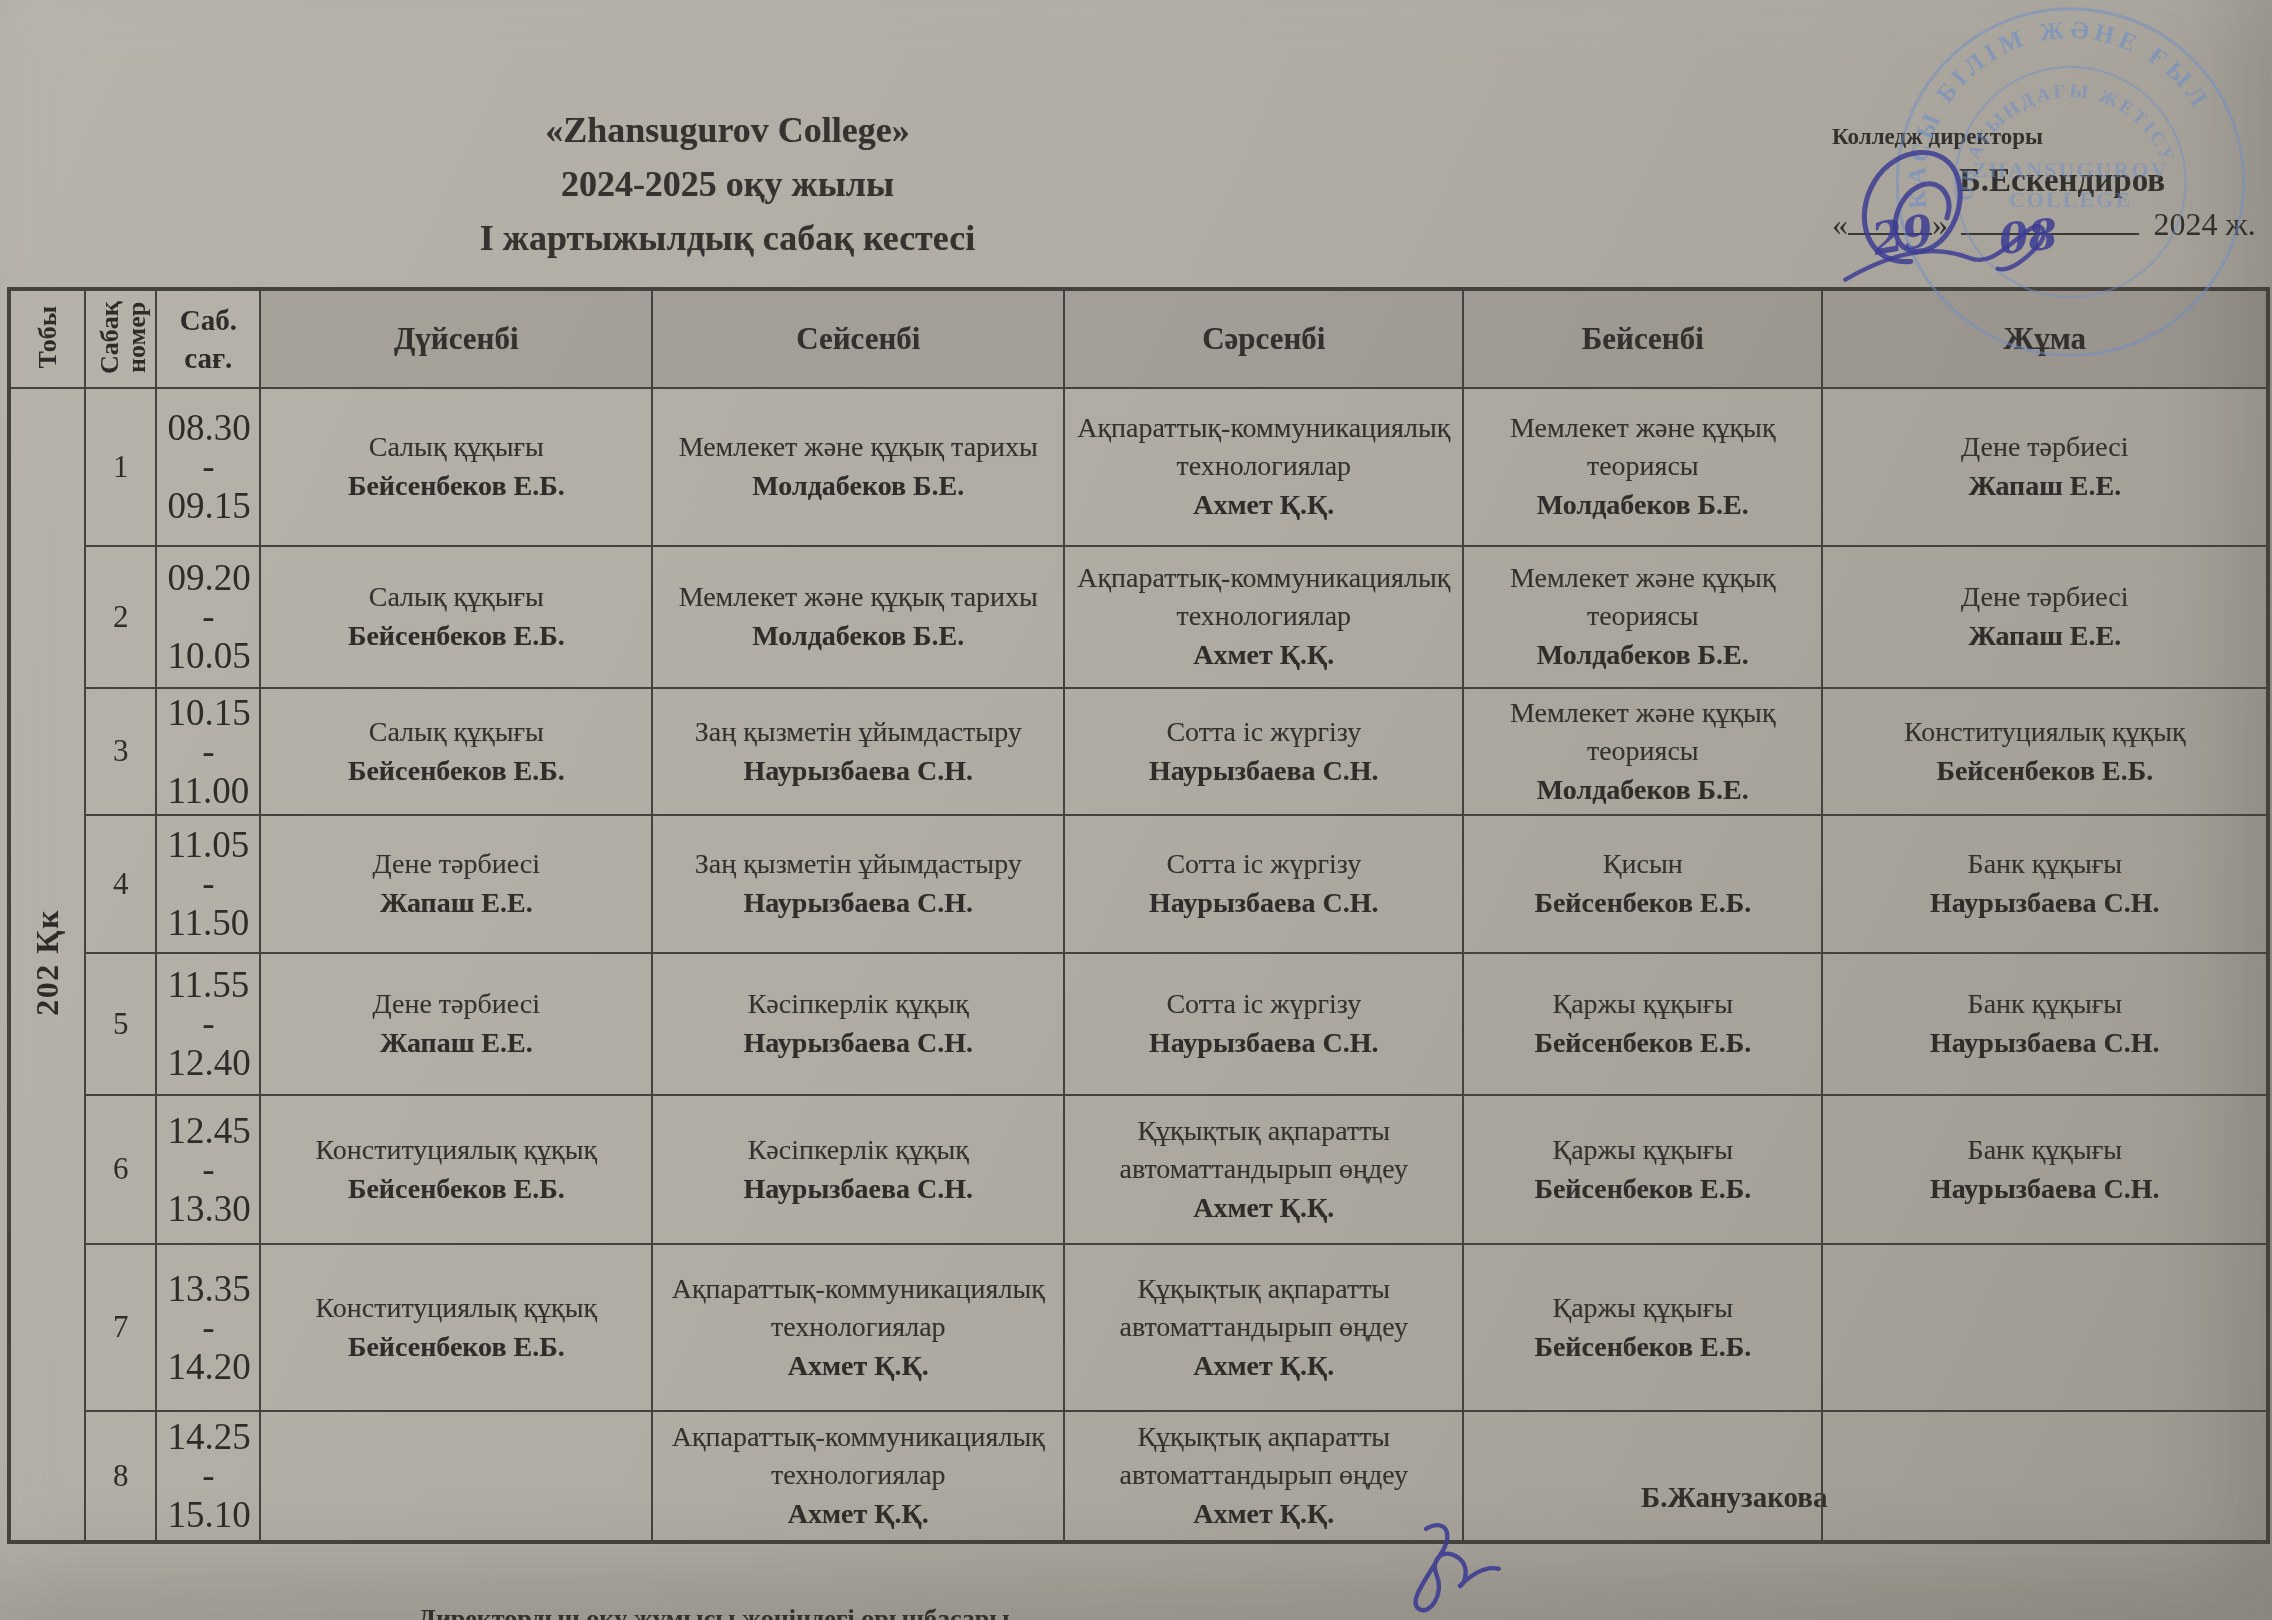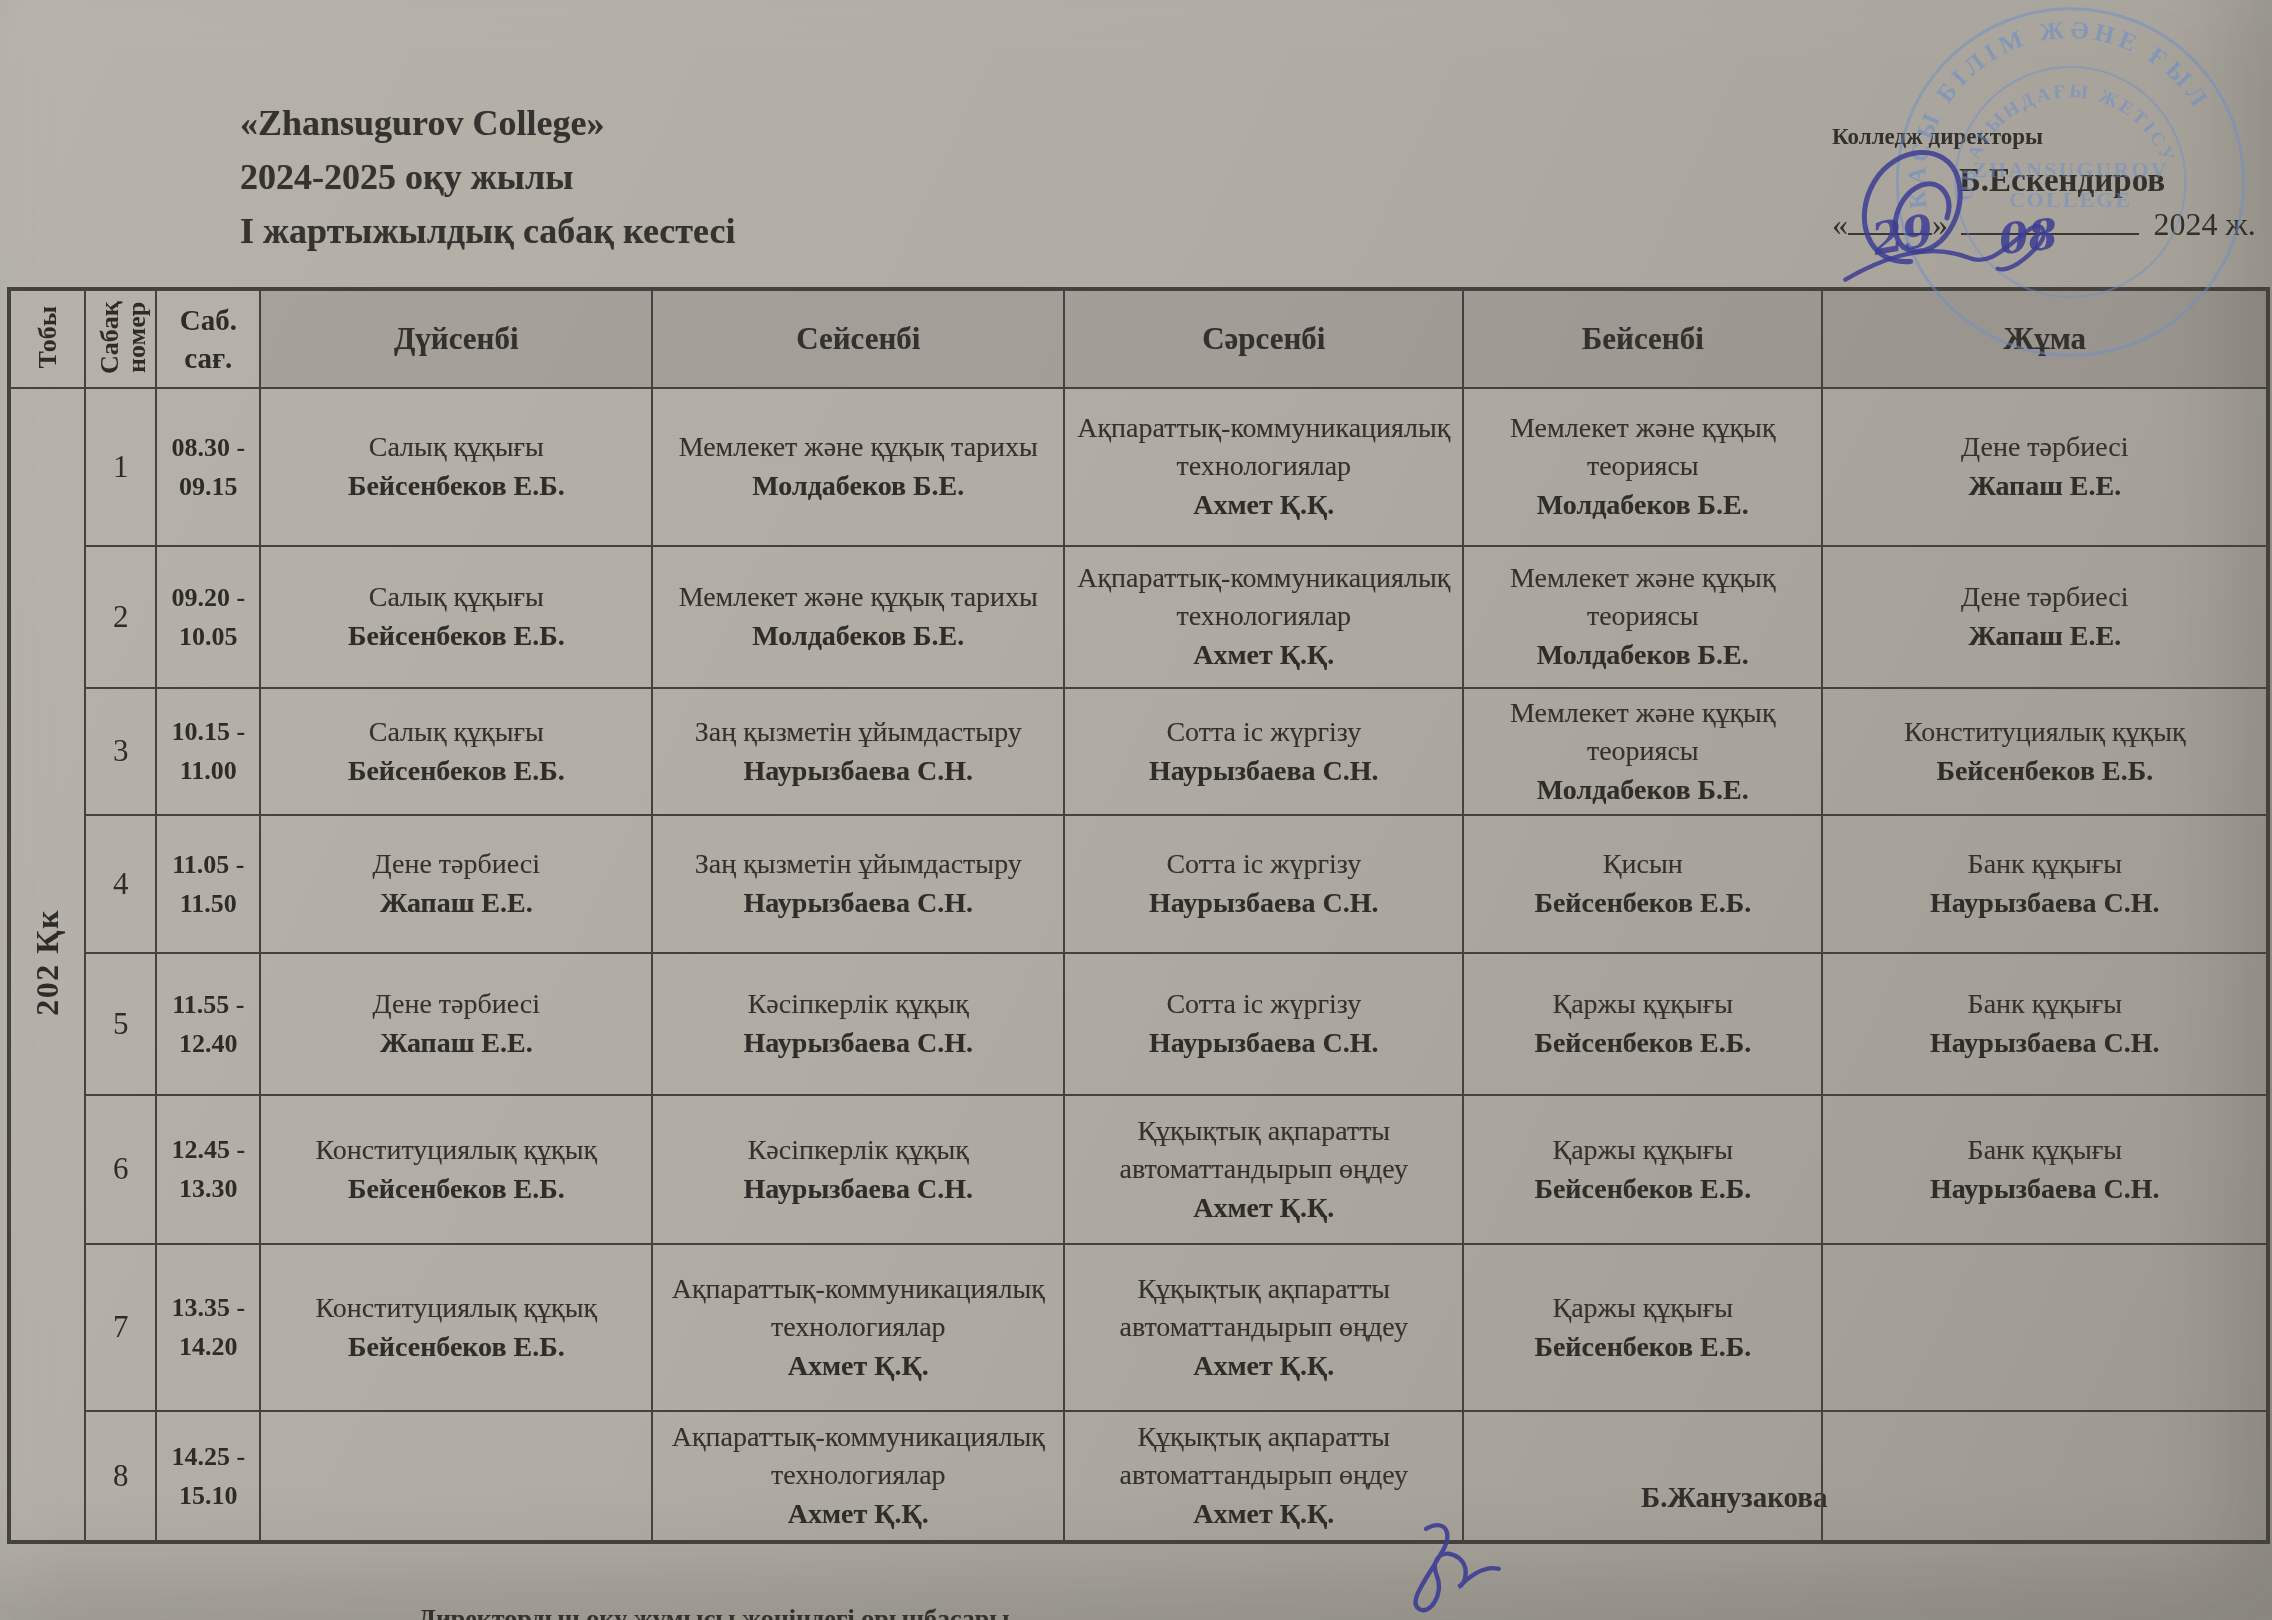--- a/index.html
+++ b/index.html
@@ -9,21 +9,21 @@
     background:linear-gradient(115deg,#b7b3ab 0%,#b0aca4 45%,#a5a199 80%,#9b978f 100%);
     overflow:hidden;
     font-family:"Liberation Serif","DejaVu Serif",serif;
     color:#2e2c29;
   }
   .page::after{
     content:"";position:absolute;inset:0;pointer-events:none;
     box-shadow:inset -29px -44px 87px rgba(40,38,34,.18), inset 22px 14.6px 65px rgba(255,255,255,.10);
   }
   
-  .title-block{position:absolute;left:240px;top:96px;width:975px;text-align:left;}
+  .title-block{position:absolute;left:240px;top:103px;width:975px;text-align:center;}
   .title-block .t1,.title-block .t2,.title-block .t3{
     font-weight:bold;font-size:36px;line-height:54px;color:#35332f;
     text-shadow:0 0 0.7px rgba(40,38,34,.35);
   }
   
   .approval{position:absolute;left:1832px;top:116px;width:437px;font-weight:bold;color:#33312d;}
   .approval .a1{font-size:35px;line-height:42px;letter-spacing:0.7px;}
   .approval .a2{font-size:23px;line-height:42px;}
   .approval .a3{font-size:33px;line-height:44px;}
   .sig-space{display:inline-block;width:127px;}
@@ -63,21 +63,21 @@
     text-shadow:0 0 0.7px rgba(40,38,34,.3);
   }
   .vtext{
     writing-mode:vertical-rl;transform:rotate(180deg);
     margin:0 auto;line-height:1.05;font-weight:bold;font-size:26px;
     max-height:87px;display:inline-block;
   }
   td.groupcell .vtext{font-size:32px;max-height:none;letter-spacing:1.5px;}
   th.thead-time{font-weight:bold;font-size:29px;line-height:38px;padding:2.9px 7.3px;}
   td.num{font-size:31px;font-weight:normal;padding:2.9px 4.4px;}
-  td.time{font-weight:bold;font-size:26px;line-height:39px;padding:2.9px 5.8px;}
+  td.time{font-weight:normal;font-size:37px;line-height:39px;padding:2.9px 5.8px;}
   td.cell{padding:4.4px 16px;}
   .subj{font-size:28px;line-height:38px;color:#34322e;text-shadow:0 0 0.7px rgba(40,38,34,.25);}
   .teach{font-size:28px;line-height:39px;font-weight:bold;color:#2f2d29;text-shadow:0 0 0.7px rgba(40,38,34,.25);}
   
   .footer-label{position:absolute;left:418px;top:1604px;font-weight:bold;font-size:26px;color:#32302c;
     text-shadow:0 0 0.7px rgba(40,38,34,.3);}
   .footer-name{position:absolute;left:1641px;top:1473px;font-weight:bold;font-size:29px;color:#32302c;margin-top:8px;}
 </style>
 </head>
 <body>

